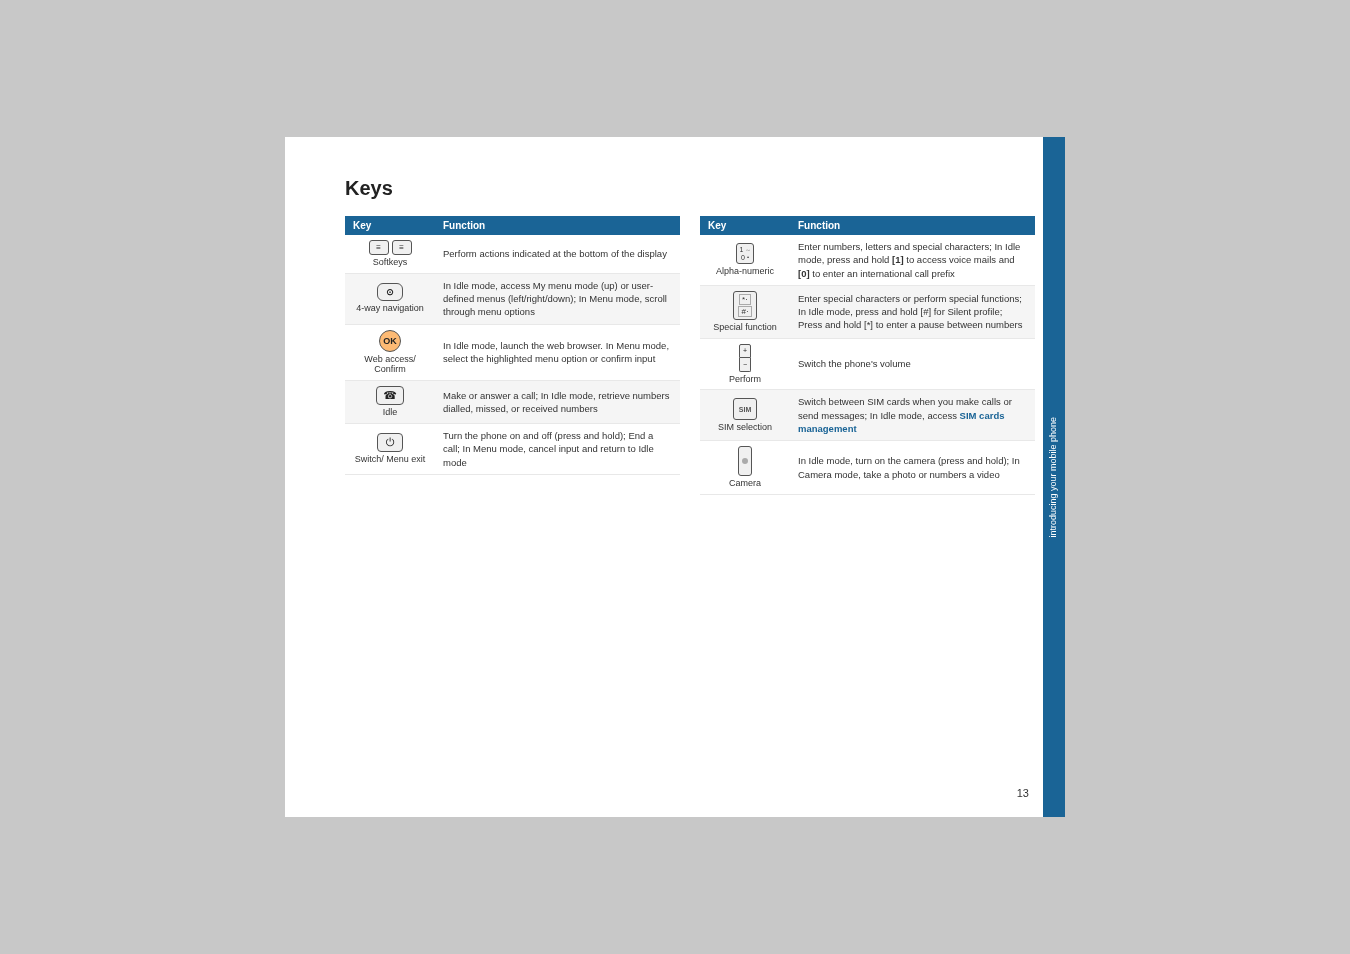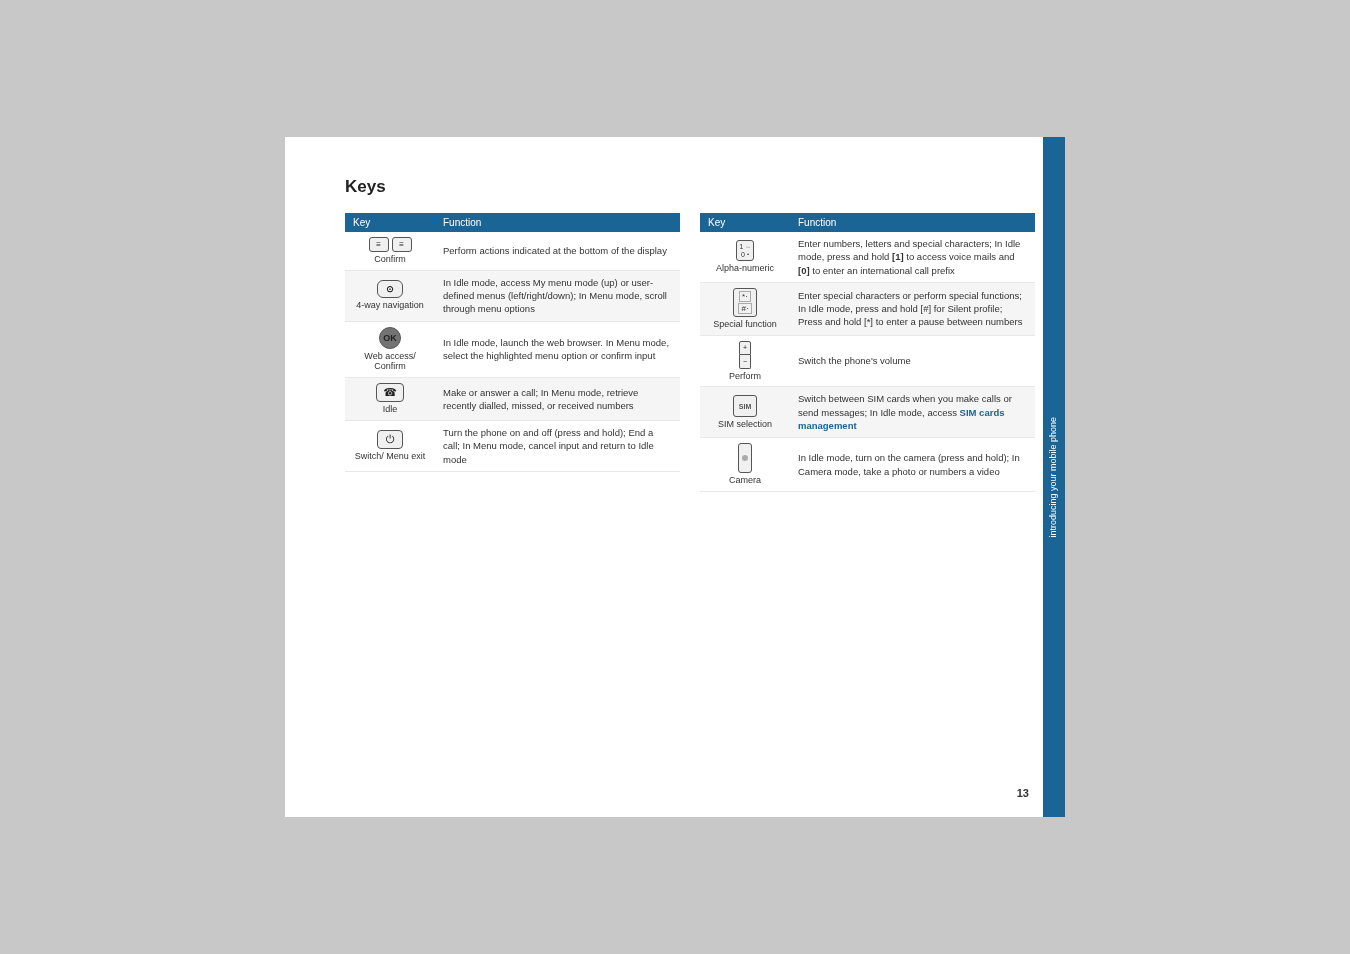--- a/index.html
+++ b/index.html
@@ -23,21 +23,21 @@
       flex-direction: row;
     }
     .content-area {
       flex: 1;
       padding: 40px 30px 30px 60px;
       display: flex;
       flex-direction: column;
       gap: 10px;
     }
     .page-title {
-      font-size: 17px;
+      font-size: 20px;
       font-weight: bold;
       color: #222;
       margin-bottom: 6px;
     }
     .tables-row {
       display: flex;
       flex-direction: row;
       gap: 20px;
       align-items: flex-start;
     }
@@ -47,21 +47,21 @@
     table {
       width: 100%;
       border-collapse: collapse;
       font-size: 10px;
     }
     thead tr th {
       background: #1a6496;
       color: #fff;
       padding: 4px 8px;
       text-align: left;
-      font-weight: normal;
+      font-weight: bold;
     }
     thead tr th.key-col {
       width: 90px;
     }
     thead tr th.func-col {
       width: auto;
     }
     tbody tr td {
       padding: 5px 8px;
       vertical-align: middle;
@@ -116,21 +116,21 @@
       transform: rotate(180deg);
       text-align: center;
       line-height: 1.3;
     }
     .page-number {
       position: absolute;
       bottom: 18px;
       right: 36px;
       font-size: 11px;
       color: #333;
-      font-weight: bold;
+      font-weight: normal;
     }
     td.key-td {
       width: 60px;
       text-align: center;
     }
     td.key-td-right {
       width: 60px;
       text-align: center;
     }
   </style>
@@ -151,58 +151,58 @@
             </tr>
           </thead>
           <tbody id="left-table-body">
           <tr>
     <td class="key-td">
       <div class="key-cell">
         <div style="display:flex;gap:3px;align-items:center;">
         <div style="border:1.5px solid #555;border-radius:3px;padding:2px 4px;background:#f0f0f0;font-size:8px;display:flex;align-items:center;justify-content:center;min-width:20px;min-height:14px;">≡</div>
         <div style="border:1.5px solid #555;border-radius:3px;padding:2px 4px;background:#f0f0f0;font-size:8px;display:flex;align-items:center;justify-content:center;min-width:20px;min-height:14px;">≡</div>
       </div>
-        <div class="key-label">Confirm</div>
+        <div class="key-label">Softkeys</div>
       </div>
     </td>
     <td>
       <div class="func-text">Perform actions indicated at the bottom of the display</div>
     </td>
   </tr>
               <tr>
     <td class="key-td">
       <div class="key-cell">
         <div style="border:1.5px solid #555;border-radius:6px;padding:3px 5px;background:#f0f0f0;font-size:9px;display:flex;align-items:center;justify-content:center;min-width:26px;min-height:18px;font-weight:bold;">⊙</div>
         <div class="key-label">4-way navigation</div>
       </div>
     </td>
     <td>
       <div class="func-text">In Idle mode, access My menu mode (up) or user-defined menus (left/right/down); In Menu mode, scroll through menu options</div>
     </td>
   </tr>
               <tr>
     <td class="key-td">
       <div class="key-cell">
-        <div style="border:1.5px solid #555;border-radius:50%;width:22px;height:22px;background:#737373;font-size:9px;display:flex;align-items:center;justify-content:center;font-weight:bold;">OK</div>
+        <div style="border:1.5px solid #555;border-radius:50%;width:22px;height:22px;background:#fdba74;font-size:9px;display:flex;align-items:center;justify-content:center;font-weight:bold;">OK</div>
         <div class="key-label">Web access/ Confirm</div>
       </div>
     </td>
     <td>
       <div class="func-text">In Idle mode, launch the web browser. In Menu mode, select the highlighted menu option or confirm input</div>
     </td>
   </tr>
               <tr>
     <td class="key-td">
       <div class="key-cell">
         <div style="border:1.5px solid #555;border-radius:4px;padding:2px 6px;background:#f0f0f0;font-size:11px;display:flex;align-items:center;justify-content:center;min-width:26px;">☎</div>
         <div class="key-label">Idle</div>
       </div>
     </td>
     <td>
-      <div class="func-text">Make or answer a call; In Menu mode, retrieve recently dialled, missed, or received numbers</div>
+      <div class="func-text">Make or answer a call; In Idle mode, retrieve numbers dialled, missed, or received numbers</div>
     </td>
   </tr>
               <tr>
     <td class="key-td">
       <div class="key-cell">
         <div style="border:1.5px solid #555;border-radius:4px;padding:2px 6px;background:#f0f0f0;font-size:11px;display:flex;align-items:center;justify-content:center;min-width:26px;">⏻</div>
         <div class="key-label">Switch/ Menu exit</div>
       </div>
     </td>
     <td>

